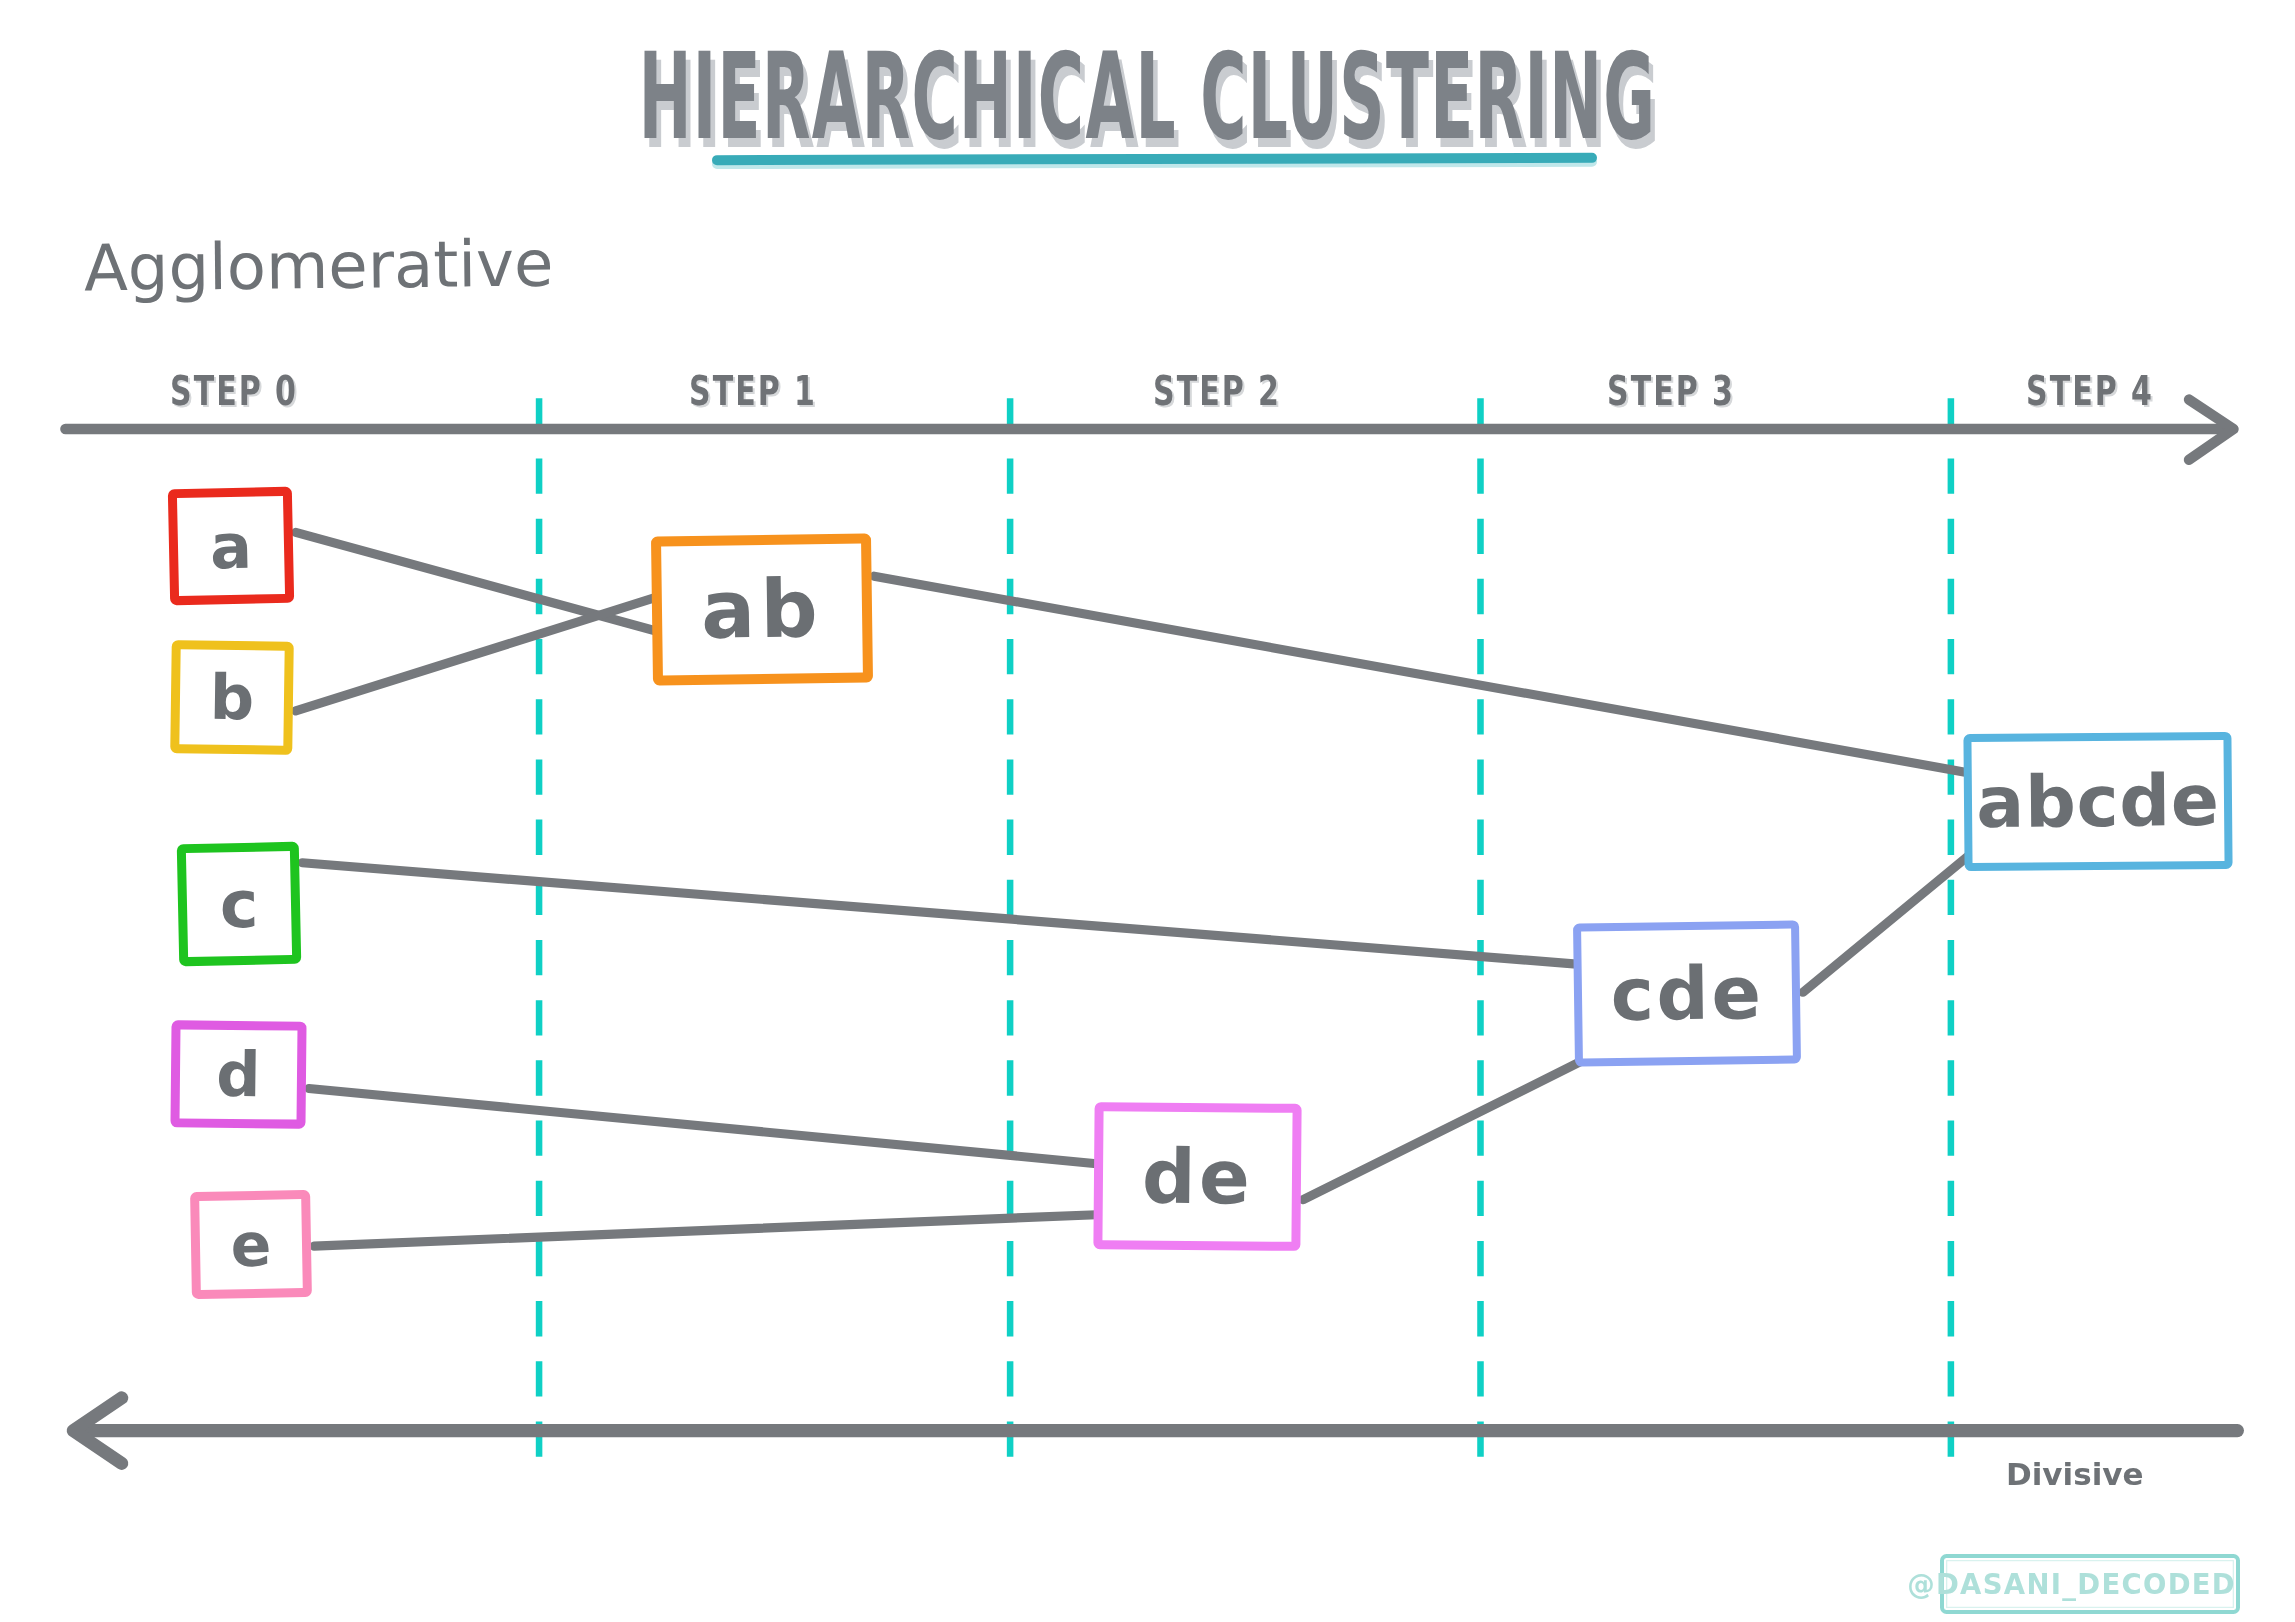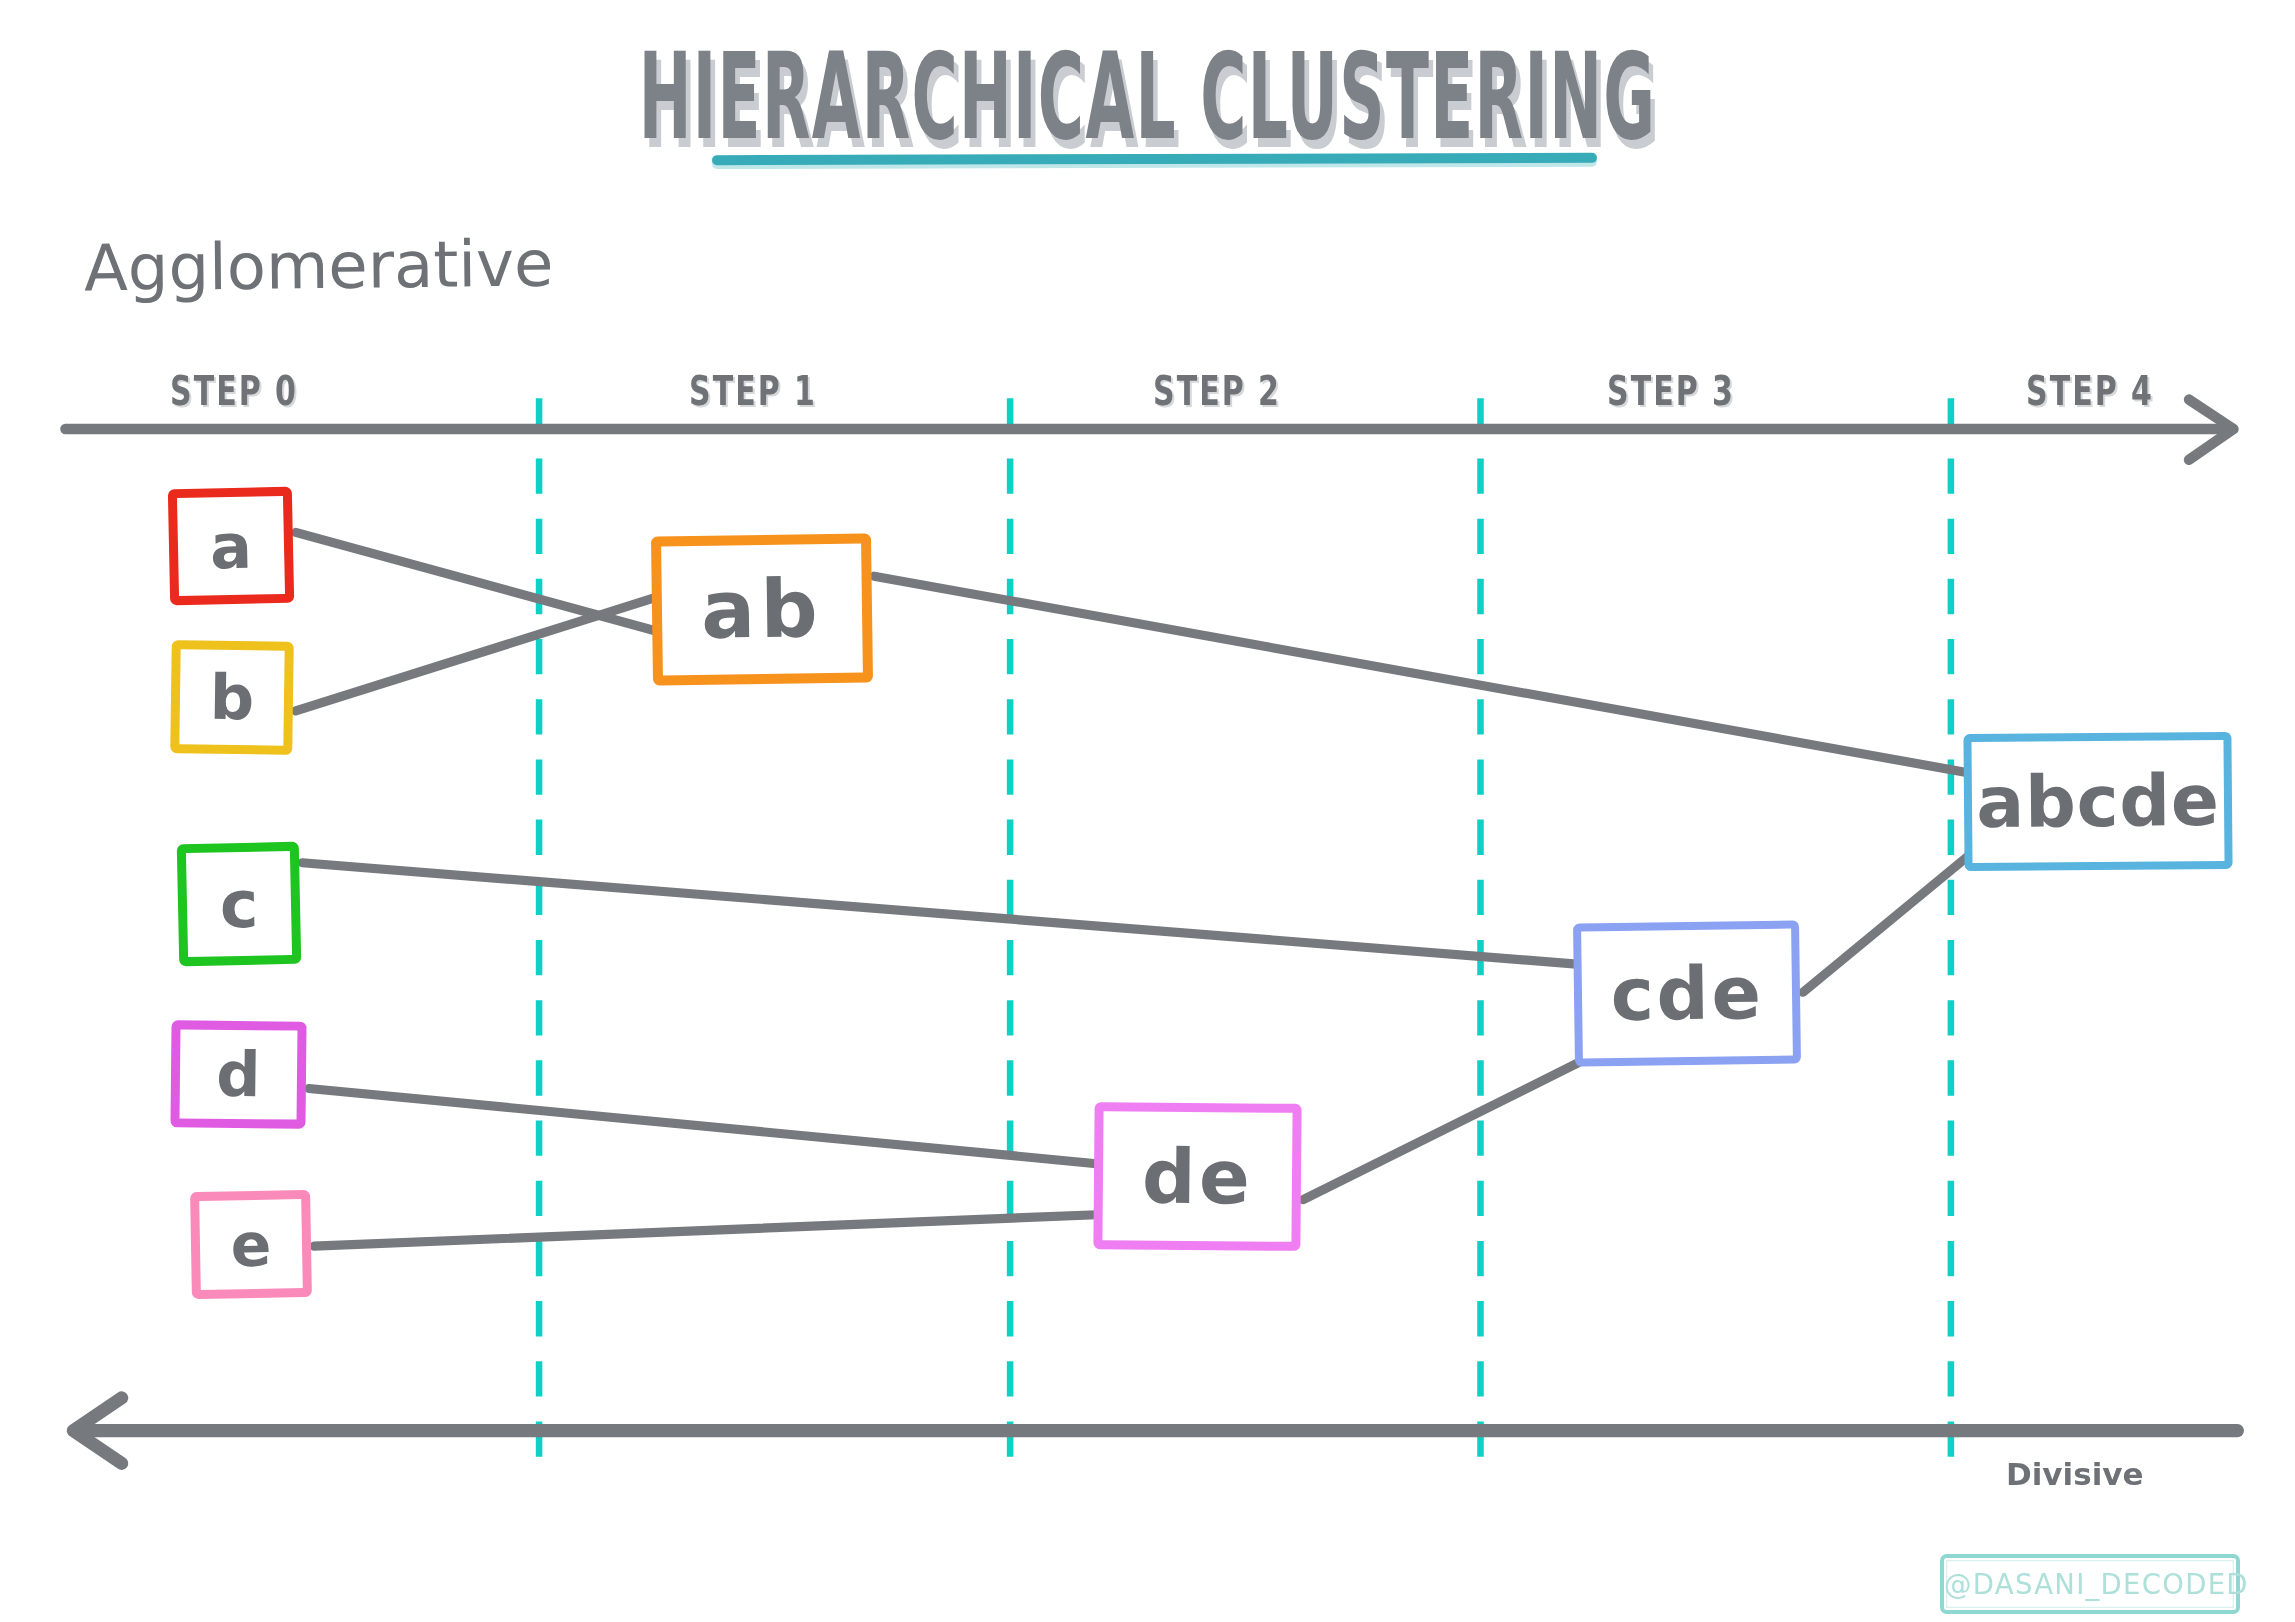--- a/index.html
+++ b/index.html
@@ -71,22 +71,22 @@
     color: #6b6f73;
     font-weight: bold;
     box-sizing: border-box;
     white-space: nowrap;
   }
   .watermark {
     position: absolute; left: 1940px; top: 1542px;
     width: 300px; height: 60px; box-sizing: border-box;
     border: 4.6px solid var(--wm-border); border-radius: 6.5px;
     box-shadow: inset 0 0 0 2px #ffffff, inset 0 0 0 3.3px #d9f2ef;
-    display: flex; align-items: center; justify-content: flex-start;
-    font-size: 27.5px; font-weight: normal; letter-spacing: 1.3px;
+    display: flex; align-items: center; justify-content: flex-end;
+    font-size: 27.5px; font-weight: bold; letter-spacing: 1.3px;
     color: var(--wm);
     white-space: nowrap;
   }
 </style>
 </head>
 <body>
 
 <div class="canvas" style="--teal: #0fd0c5; --line-gray: #76797d; --text-gray: #6e7276; --underline: #38abb8; --wm: #aee0da; --wm-border: #8fd8d2;">
 
   <svg class="wires" width="2295" height="1623" viewBox="0 0 3508 2480">

